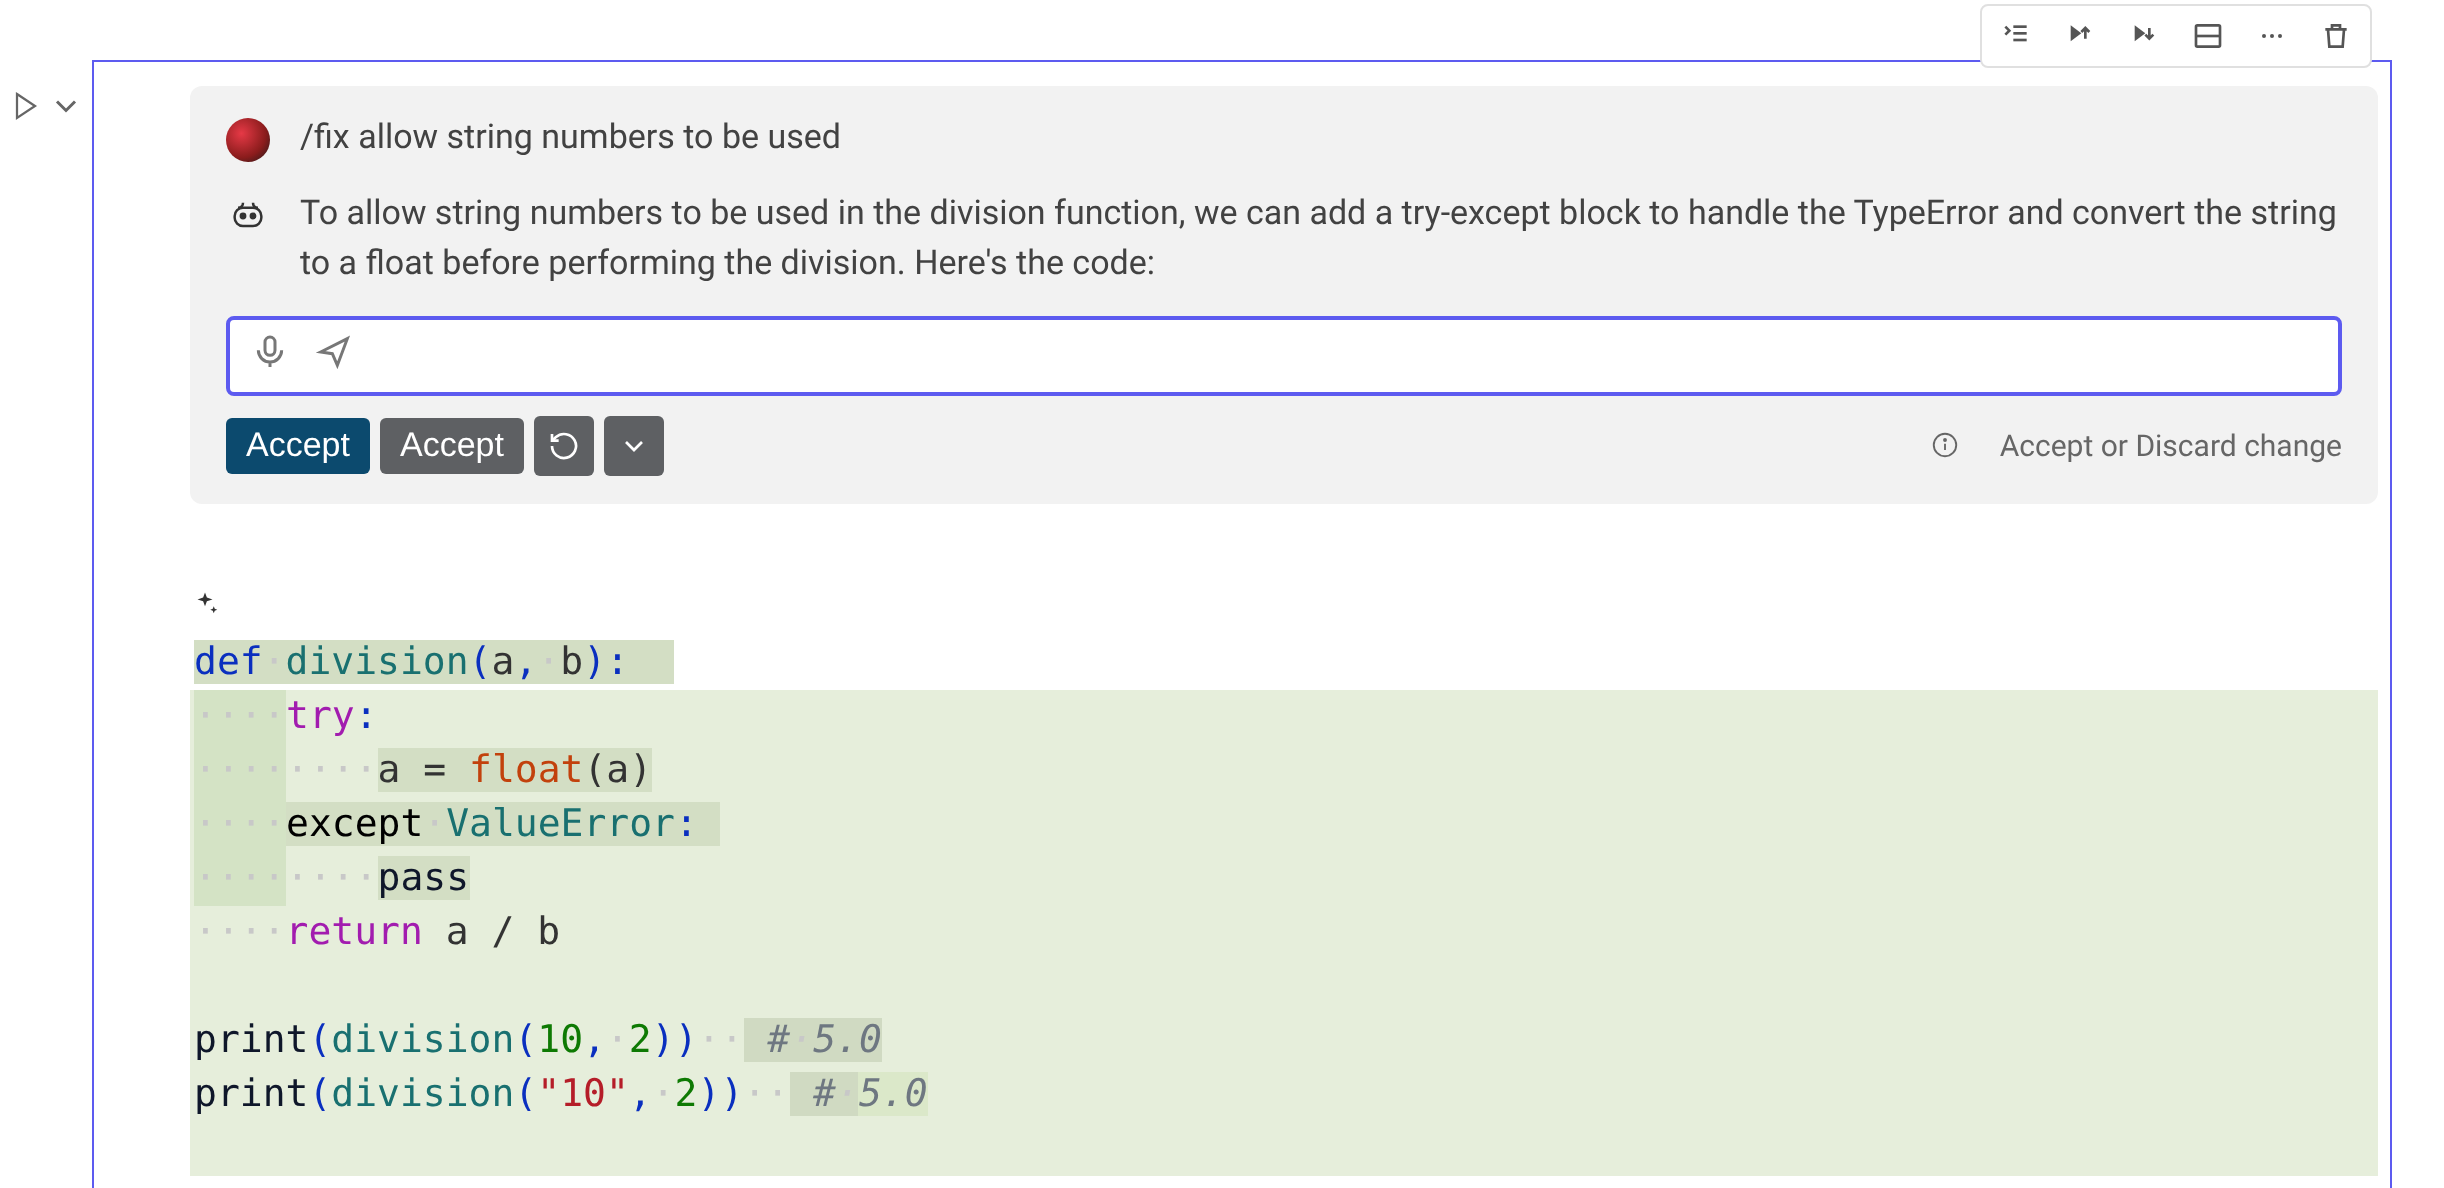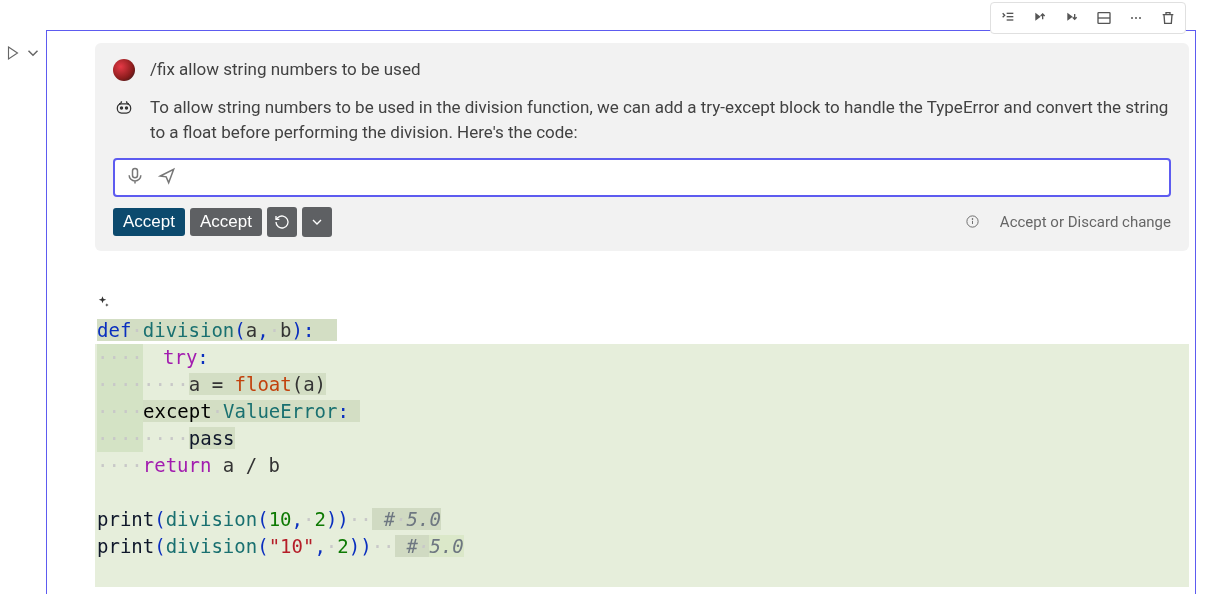--- a/index.html
+++ b/index.html
@@ -162,21 +162,21 @@
       white-space: pre;
       position: relative;
     }
     .code-line { display:block; height:27px; padding-left: 2px; }
     .diff-add { background: #e6eedb; }
     .diff-gutter { background: #d4e3c5; display:inline-block; width: 46px; }
     .hl-row { background: #e6eedb; }
     .kw-def { color: #0a2fbf; }
     .kw-name { color: #197070; }
     .kw-paren { color: #0a2fbf; }
-    .kw-try { color: #a21caf; padding-left: 20px; }
+    .kw-try { color: #a21caf; }
     .kw-return { color: #a21caf; }
     .kw-except { color: #000000; }
     .kw-pass { color: #0f172a; }
     .kw-err { color: #197070; }
     .kw-func { color: #c2410c; }
     .kw-str { color: #b51d28; }
     .kw-num { color: #0e7a03; }
     .kw-print { color: #0f172a; }
     .kw-comment { color: #6e7781; font-style: italic; }
     .ws { color: #c8c8c8; }

